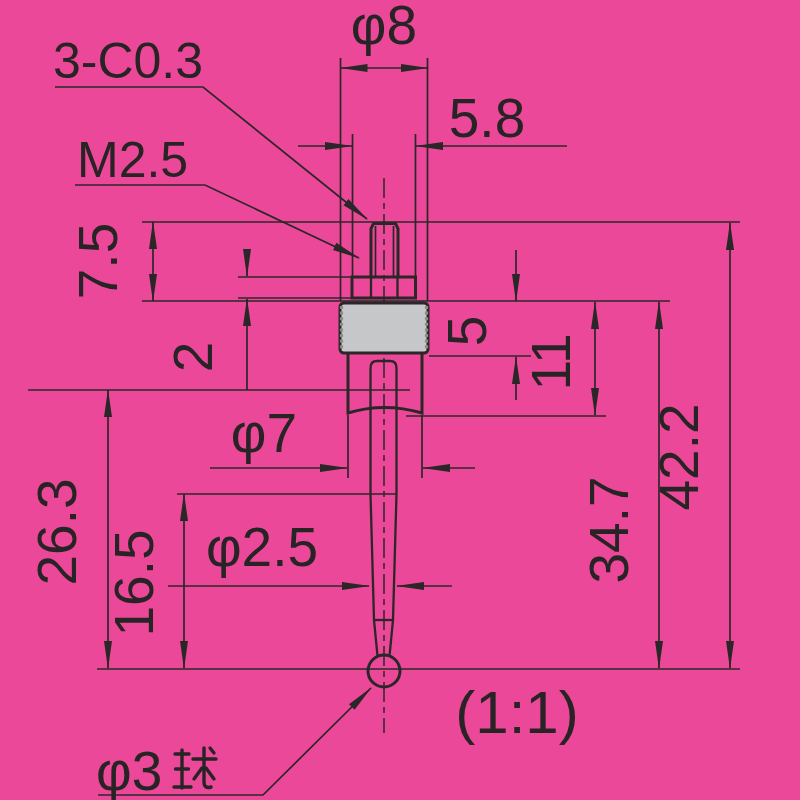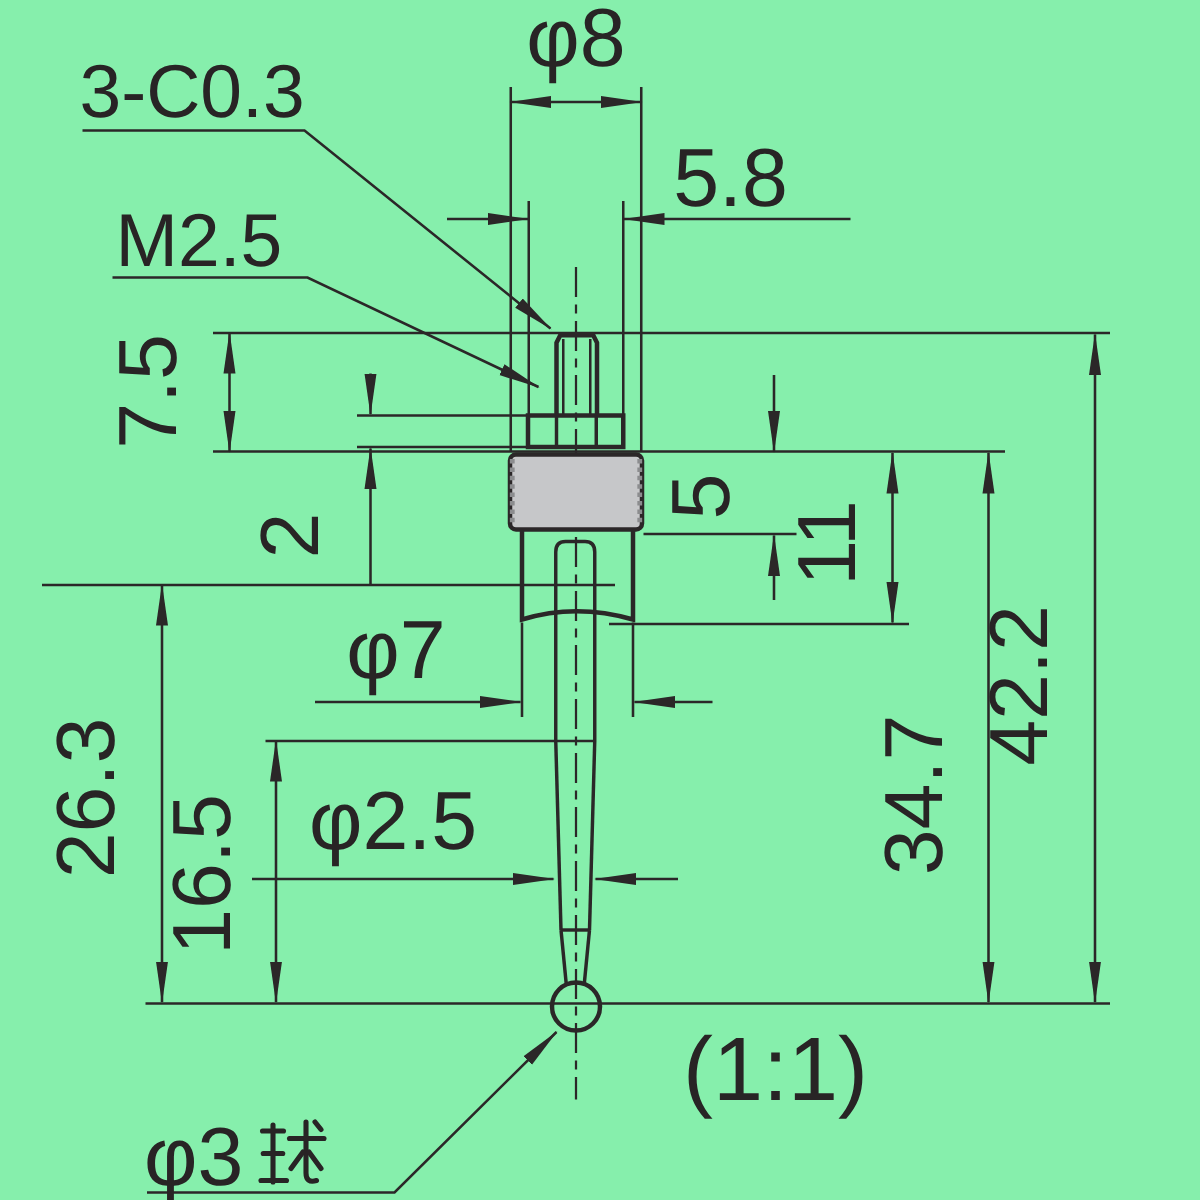--- a/index.html
+++ b/index.html
@@ -1,16 +1,16 @@
 <!DOCTYPE html>
 <html><head>
 <meta charset="utf-8">
 <style>
   html,body{margin:0;padding:0;background:#ffffff;}
-  .stage{position:relative;width:800px;height:800px;background:#86efac;overflow:hidden;
+  .stage{position:relative;width:800px;height:800px;background:#ec4899;overflow:hidden;
          font-family:"Liberation Sans","DejaVu Sans",sans-serif;}
   svg{display:block;}
   text{font-family:"Liberation Sans","DejaVu Sans",sans-serif;fill:#282425;}
   .dim{font-size:55px;}
   .lbl{font-size:50px;}
   .scale{font-size:60px;}
   .thin{stroke:#2b2728;stroke-width:1.7;fill:none;}
   .thick{stroke:#2b2728;stroke-width:3;fill:none;}
   .med{stroke:#2b2728;stroke-width:2.3;fill:none;}
   .center{stroke:#2b2728;stroke-width:1.5;fill:none;stroke-dasharray:20 5 6 5;}

